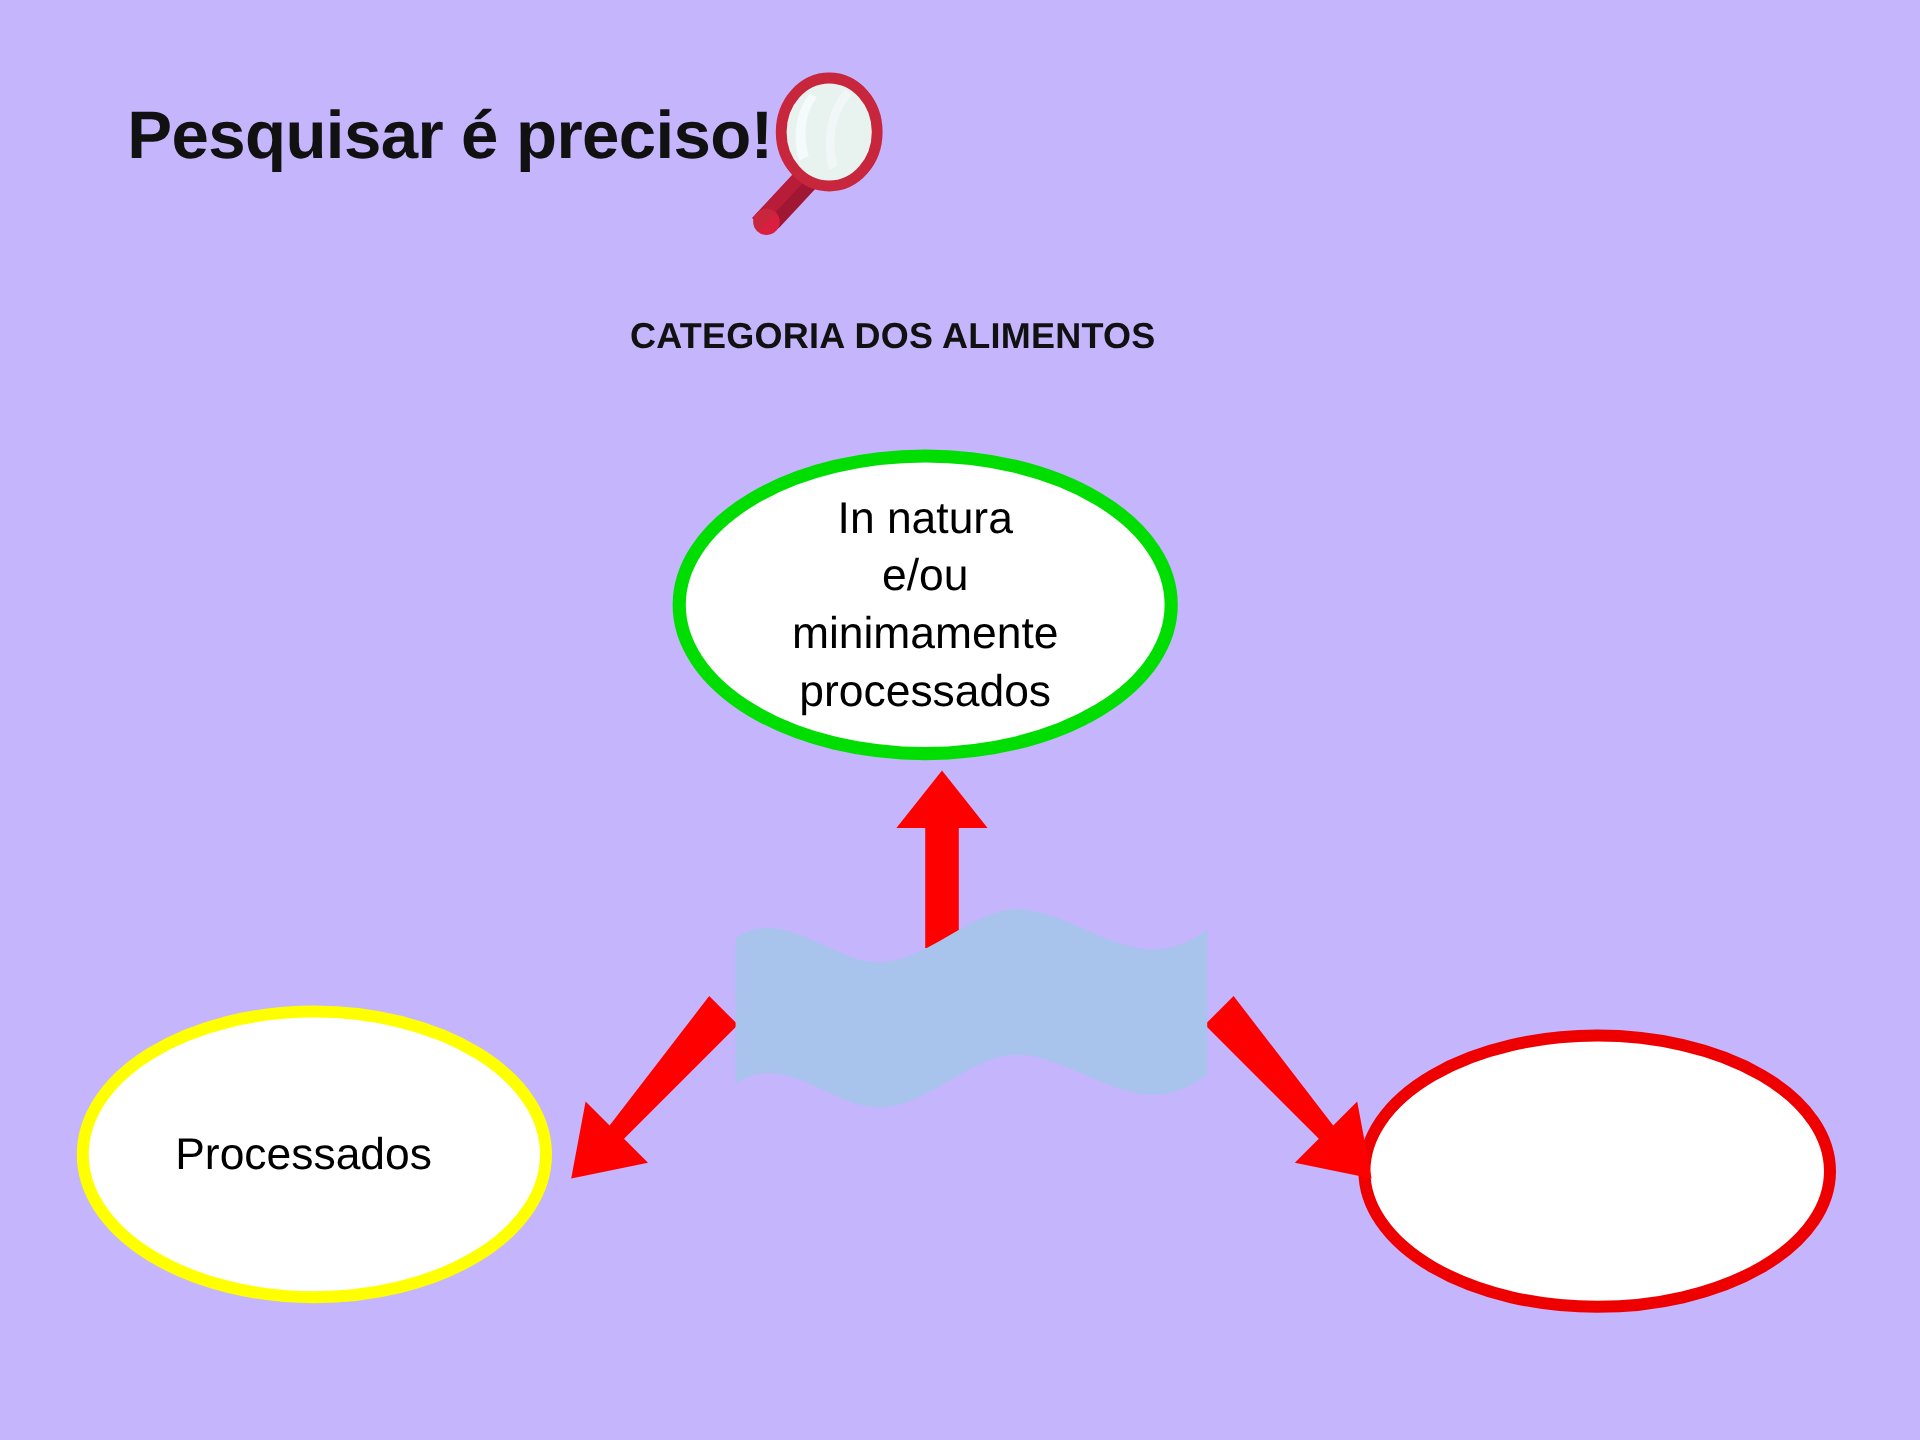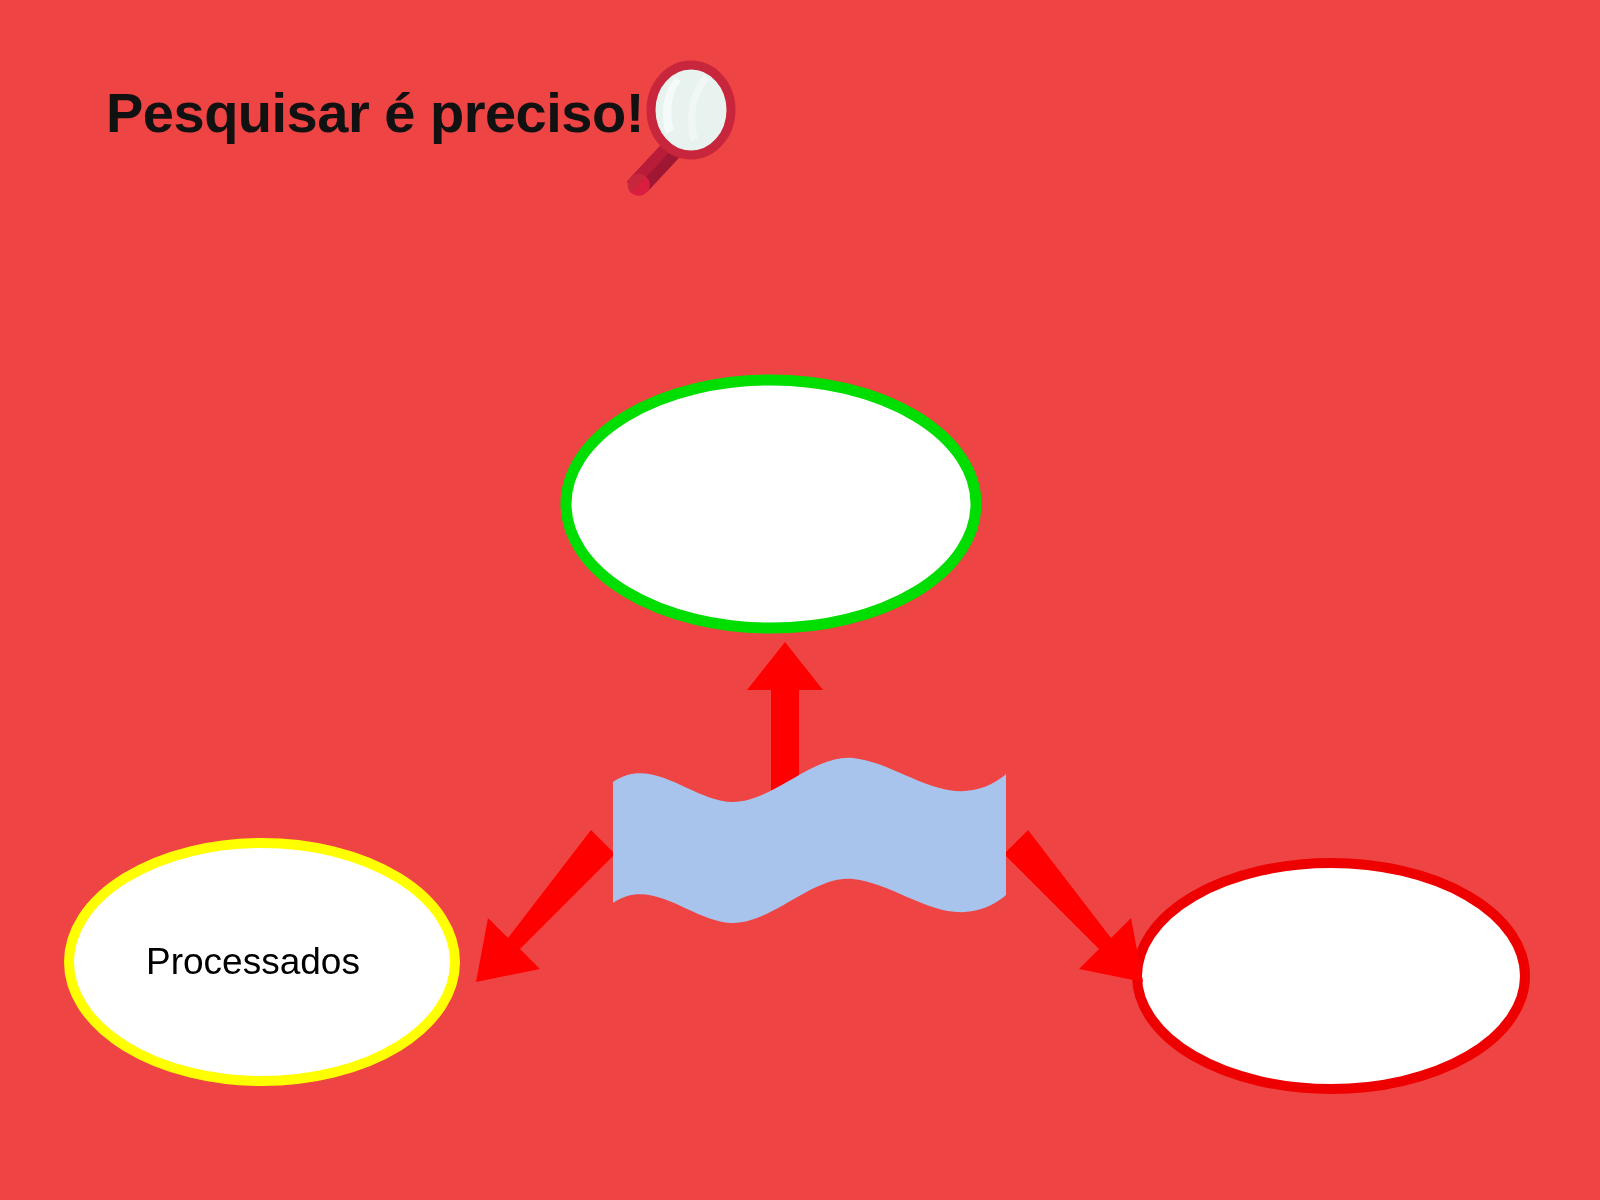--- a/index.html
+++ b/index.html
@@ -8,21 +8,21 @@
     padding: 0;
     background: #ffffff;
   }
   body {
     font-family: "Liberation Sans", sans-serif;
   }
   #canvas {
     position: relative;
     width: 1600px;
     height: 1200px;
-    background: #ef4444;
+    background: #c4b5fd;
     overflow: hidden;
   }
 
   
   #header-title {
     position: absolute;
     left: 106px;
     top: 82px;
     font-family: "Liberation Sans", sans-serif;
     font-size: 56px;
@@ -152,20 +152,21 @@
 
       <ellipse cx="99" cy="58" rx="40" ry="45" fill="#e8f2ef"></ellipse>
 
       <path d="M83 26 C71 40 68 62 74 82 L82 78 C77 60 79 41 89 29 Z" fill="#f6fbfa" opacity="0.95"></path>
       <path d="M112 23 C98 38 92 64 99 90 L106 86 C100 63 105 41 118 27 Z" fill="#f2f8f7" opacity="0.8"></path>
 
       <ellipse cx="99" cy="58" rx="40" ry="45" fill="none" stroke="#c8263c" stroke-width="9"></ellipse>
     </svg>
   </div>
 
+  <div id="section-subtitle">CATEGORIA DOS ALIMENTOS</div>
 
   <div id="diagram">
 
     <svg id="diagram-svg" viewBox="0 0 1600 1200" aria-hidden="true">
 
       <ellipse cx="771" cy="504" rx="205" ry="124" fill="#ffffff" stroke="#00dd00" stroke-width="11"></ellipse>
 
       <ellipse cx="262" cy="962" rx="193" ry="119" fill="#ffffff" stroke="#ffff00" stroke-width="10"></ellipse>
 
       <ellipse cx="1331" cy="976" rx="194" ry="113" fill="#ffffff" stroke="#ee0000" stroke-width="10"></ellipse>
@@ -204,19 +205,25 @@
                C 893 762, 933 798, 973 790
                C 985 788, 997 782, 1006 774
                L 1006 895
                C 997 903, 985 909, 973 911
                C 933 919, 893 883, 853 879
                C 813 875, 773 923, 733 923
                C 693 923, 653 875, 613 903
                Z"></path>
     </svg>
 
+    <div class="node-label" id="label-in-natura">
+      <span>In natura</span>
+      <span>e/ou</span>
+      <span>minimamente</span>
+      <span>processados</span>
+    </div>
 
     <div class="node-label" id="label-processados">Processados</div>
 
 
 
   </div>
 </div>
 
 </body></html>

